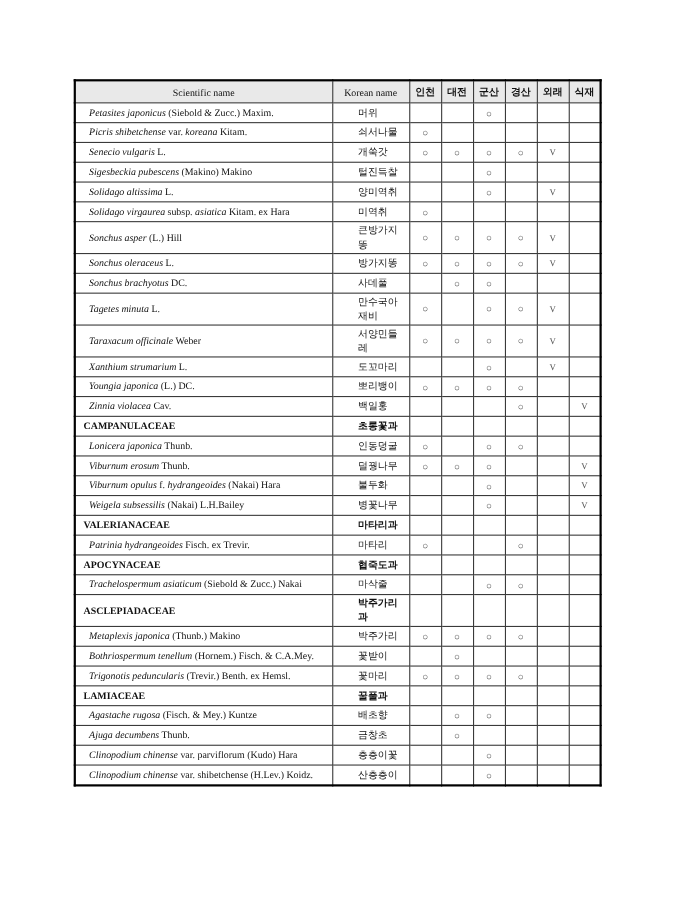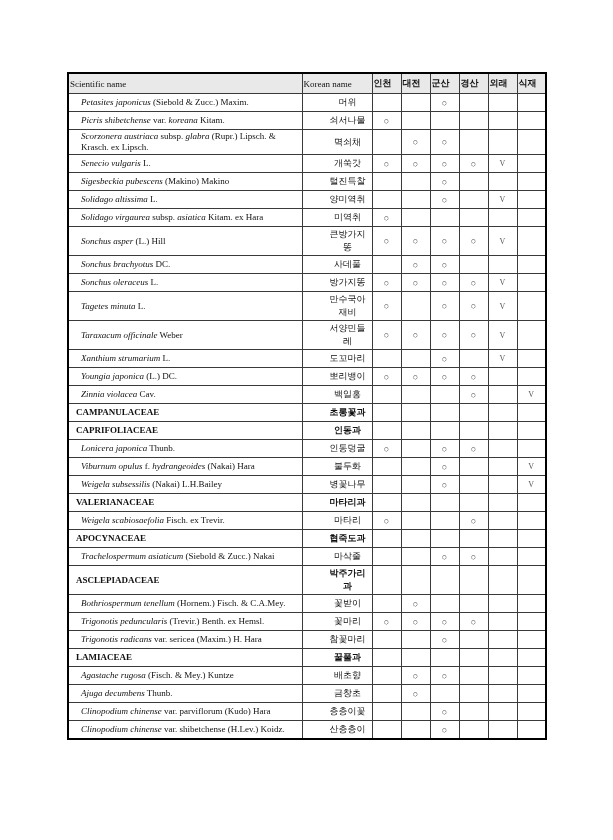--- a/index.html
+++ b/index.html
@@ -20,38 +20,38 @@
   }
   table.flora th, table.flora td {
     border:1px solid #3a3a3a;
     overflow:hidden;
   }
   table.flora thead th {
     background:#e9e9e9;
     height:19px;
     font-size:9px;
     font-weight:normal;
-    text-align:left;
+    text-align:center;
     vertical-align:middle;
     padding:0 1px;
     margin-top:27px;
   }
   table.flora thead th:nth-child(n+3) { font-weight:bold; }
   table.flora tbody td {
     height:15px;
     vertical-align:middle;
     font-size:9px;
   }
   td.sci {
     padding:1px 4px 1px 12px;
     line-height:11px;
     margin-top:12px;
   }
   td.sci i { font-style:italic; }
-  td.kor { padding:1px 2px 1px 23px;text-align:center; }
+  td.kor { padding:1px 2px 1px 23px; }
   tr.family td.sci { font-weight:bold; padding-left:7px; }
   tr.family td.kor { font-weight:bold; }
   td.mark {
     text-align:center;
     color:#4a4a4a;
     font-size:9px;
     padding:0;
   }
   td.mark.v { font-size:8px; color:#555555; }
   .footer {
@@ -107,30 +107,20 @@
           <td class="sci"><i>Picris shibetchense</i><span> var. </span><i>koreana</i><span> Kitam.</span></td>
           <td class="kor">쇠서나물</td>
           <td class="mark">○</td>
           <td class="mark"></td>
           <td class="mark"></td>
           <td class="mark"></td>
           <td class="mark"></td>
           <td class="mark"></td>
         </tr>
         <tr class="species">
-          <td class="sci"><i>Scorzonera austriaca</i><span> subsp. </span><i>glabra</i><span> (Rupr.) Lipsch. &amp; Krasch. ex Lipsch.</span></td>
-          <td class="kor">멱쇠채</td>
-          <td class="mark"></td>
-          <td class="mark">○</td>
-          <td class="mark">○</td>
-          <td class="mark"></td>
-          <td class="mark"></td>
-          <td class="mark"></td>
-        </tr>
-        <tr class="species">
           <td class="sci"><i>Senecio vulgaris</i><span> L.</span></td>
           <td class="kor">개쑥갓</td>
           <td class="mark">○</td>
           <td class="mark">○</td>
           <td class="mark">○</td>
           <td class="mark">○</td>
           <td class="mark v">V</td>
           <td class="mark"></td>
         </tr>
         <tr class="species">
@@ -167,37 +157,37 @@
           <td class="sci"><i>Sonchus asper</i><span> (L.) Hill</span></td>
           <td class="kor">큰방가지똥</td>
           <td class="mark">○</td>
           <td class="mark">○</td>
           <td class="mark">○</td>
           <td class="mark">○</td>
           <td class="mark v">V</td>
           <td class="mark"></td>
         </tr>
         <tr class="species">
+          <td class="sci"><i>Sonchus oleraceus</i><span> L.</span></td>
+          <td class="kor">방가지똥</td>
+          <td class="mark">○</td>
+          <td class="mark">○</td>
+          <td class="mark">○</td>
+          <td class="mark">○</td>
+          <td class="mark v">V</td>
+          <td class="mark"></td>
+        </tr>
+        <tr class="species">
           <td class="sci"><i>Sonchus brachyotus</i><span> DC.</span></td>
           <td class="kor">사데풀</td>
           <td class="mark"></td>
           <td class="mark">○</td>
           <td class="mark">○</td>
           <td class="mark"></td>
           <td class="mark"></td>
-          <td class="mark"></td>
-        </tr>
-        <tr class="species">
-          <td class="sci"><i>Sonchus oleraceus</i><span> L.</span></td>
-          <td class="kor">방가지똥</td>
-          <td class="mark">○</td>
-          <td class="mark">○</td>
-          <td class="mark">○</td>
-          <td class="mark">○</td>
-          <td class="mark v">V</td>
           <td class="mark"></td>
         </tr>
         <tr class="species">
           <td class="sci"><i>Tagetes minuta</i><span> L.</span></td>
           <td class="kor">만수국아재비</td>
           <td class="mark">○</td>
           <td class="mark"></td>
           <td class="mark">○</td>
           <td class="mark">○</td>
           <td class="mark v">V</td>
@@ -246,39 +236,39 @@
         <tr class="family">
           <td class="sci"><span>CAMPANULACEAE</span></td>
           <td class="kor">초롱꽃과</td>
           <td class="mark"></td>
           <td class="mark"></td>
           <td class="mark"></td>
           <td class="mark"></td>
           <td class="mark"></td>
           <td class="mark"></td>
         </tr>
-        <tr class="family">
-          <td class="sci"><span>CAPRIFOLIACEAE</span></td>
-          <td class="kor">인동과</td>
-          <td class="mark"></td>
-          <td class="mark"></td>
-          <td class="mark"></td>
-          <td class="mark"></td>
-          <td class="mark"></td>
-          <td class="mark"></td>
-        </tr>
         <tr class="species">
           <td class="sci"><i>Lonicera japonica</i><span> Thunb.</span></td>
           <td class="kor">인동덩굴</td>
           <td class="mark">○</td>
           <td class="mark"></td>
           <td class="mark">○</td>
           <td class="mark">○</td>
           <td class="mark"></td>
           <td class="mark"></td>
+        </tr>
+        <tr class="species">
+          <td class="sci"><i>Viburnum erosum</i><span> Thunb.</span></td>
+          <td class="kor">덜꿩나무</td>
+          <td class="mark">○</td>
+          <td class="mark">○</td>
+          <td class="mark">○</td>
+          <td class="mark"></td>
+          <td class="mark"></td>
+          <td class="mark v">V</td>
         </tr>
         <tr class="species">
           <td class="sci"><i>Viburnum opulus</i><span> f. </span><i>hydrangeoides</i><span> (Nakai) Hara</span></td>
           <td class="kor">불두화</td>
           <td class="mark"></td>
           <td class="mark"></td>
           <td class="mark">○</td>
           <td class="mark"></td>
           <td class="mark"></td>
           <td class="mark v">V</td>
@@ -297,21 +287,21 @@
           <td class="sci"><span>VALERIANACEAE</span></td>
           <td class="kor">마타리과</td>
           <td class="mark"></td>
           <td class="mark"></td>
           <td class="mark"></td>
           <td class="mark"></td>
           <td class="mark"></td>
           <td class="mark"></td>
         </tr>
         <tr class="species">
-          <td class="sci"><i>Weigela scabiosaefolia</i><span> Fisch. ex Trevir.</span></td>
+          <td class="sci"><i>Patrinia hydrangeoides</i><span> Fisch. ex Trevir.</span></td>
           <td class="kor">마타리</td>
           <td class="mark">○</td>
           <td class="mark"></td>
           <td class="mark"></td>
           <td class="mark">○</td>
           <td class="mark"></td>
           <td class="mark"></td>
         </tr>
         <tr class="family">
           <td class="sci"><span>APOCYNACEAE</span></td>
@@ -337,46 +327,46 @@
           <td class="sci"><span>ASCLEPIADACEAE</span></td>
           <td class="kor">박주가리과</td>
           <td class="mark"></td>
           <td class="mark"></td>
           <td class="mark"></td>
           <td class="mark"></td>
           <td class="mark"></td>
           <td class="mark"></td>
         </tr>
         <tr class="species">
+          <td class="sci"><i>Metaplexis japonica</i><span> (Thunb.) Makino</span></td>
+          <td class="kor">박주가리</td>
+          <td class="mark">○</td>
+          <td class="mark">○</td>
+          <td class="mark">○</td>
+          <td class="mark">○</td>
+          <td class="mark"></td>
+          <td class="mark"></td>
+        </tr>
+        <tr class="species">
           <td class="sci"><i>Bothriospermum tenellum</i><span> (Hornem.) Fisch. &amp; C.A.Mey.</span></td>
           <td class="kor">꽃받이</td>
           <td class="mark"></td>
           <td class="mark">○</td>
           <td class="mark"></td>
           <td class="mark"></td>
           <td class="mark"></td>
           <td class="mark"></td>
         </tr>
         <tr class="species">
           <td class="sci"><i>Trigonotis peduncularis</i><span> (Trevir.) Benth. ex Hemsl.</span></td>
           <td class="kor">꽃마리</td>
           <td class="mark">○</td>
           <td class="mark">○</td>
           <td class="mark">○</td>
           <td class="mark">○</td>
-          <td class="mark"></td>
-          <td class="mark"></td>
-        </tr>
-        <tr class="species">
-          <td class="sci"><i>Trigonotis radicans</i><span> var. sericea (Maxim.) H. Hara</span></td>
-          <td class="kor">참꽃마리</td>
-          <td class="mark"></td>
-          <td class="mark"></td>
-          <td class="mark">○</td>
-          <td class="mark"></td>
           <td class="mark"></td>
           <td class="mark"></td>
         </tr>
         <tr class="family">
           <td class="sci"><span>LAMIACEAE</span></td>
           <td class="kor">꿀풀과</td>
           <td class="mark"></td>
           <td class="mark"></td>
           <td class="mark"></td>
           <td class="mark"></td>

